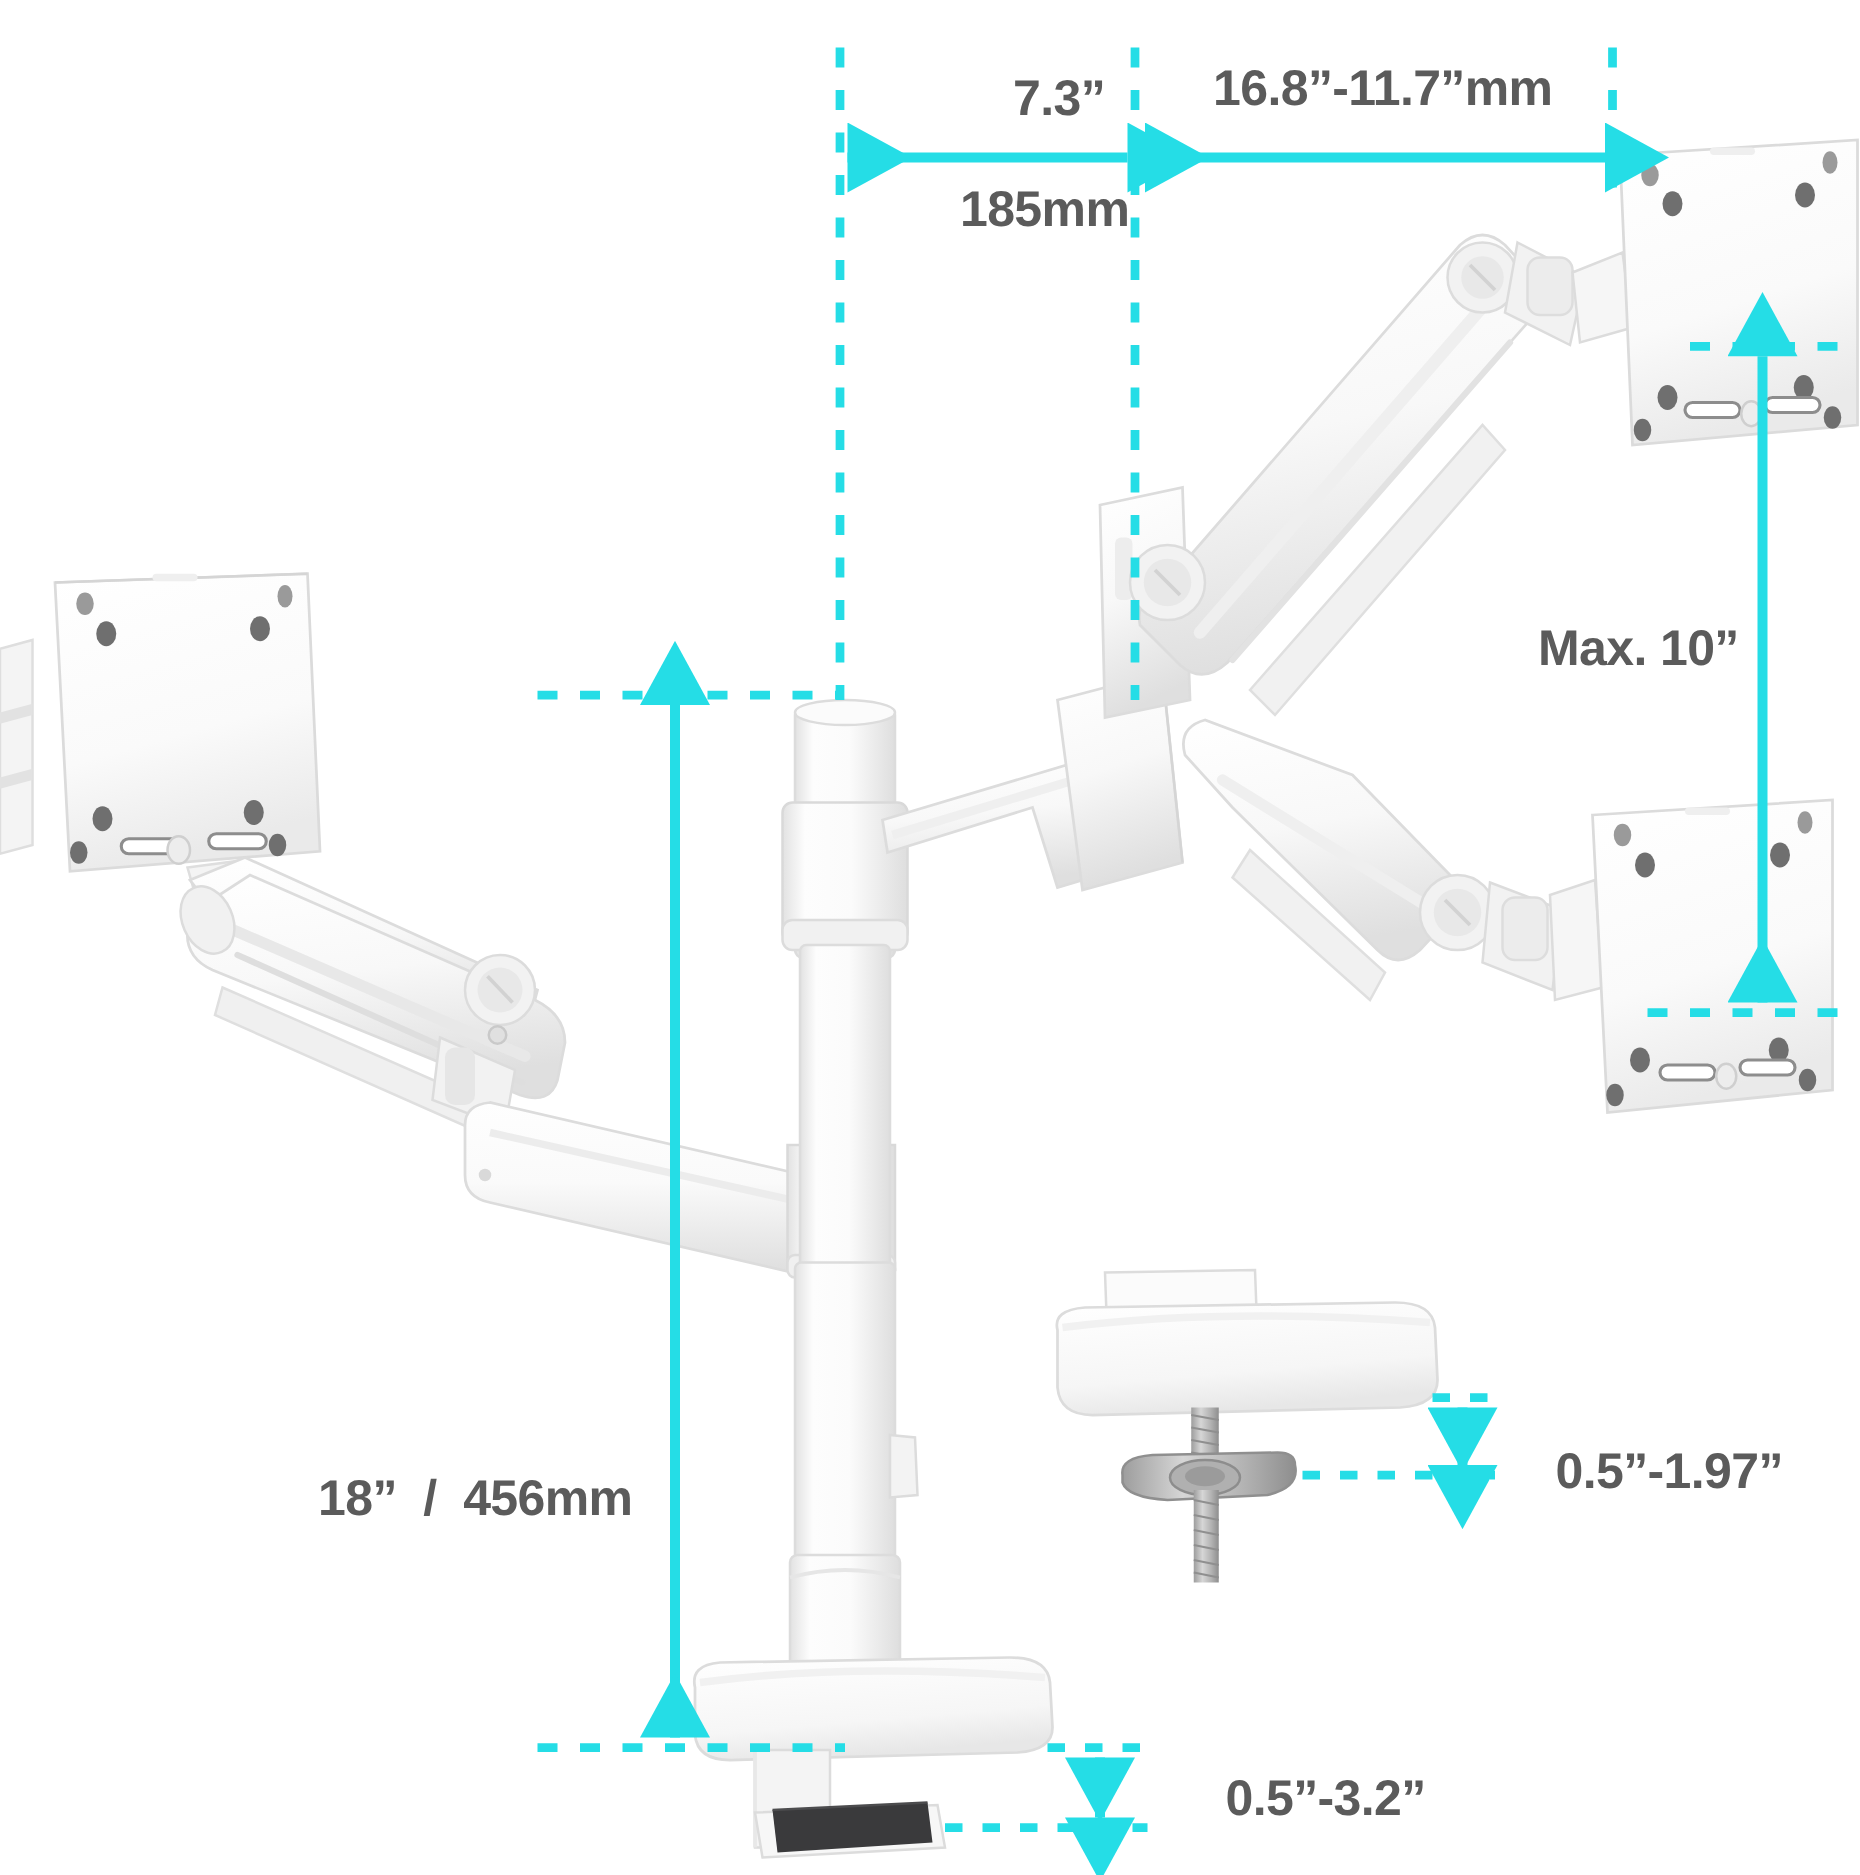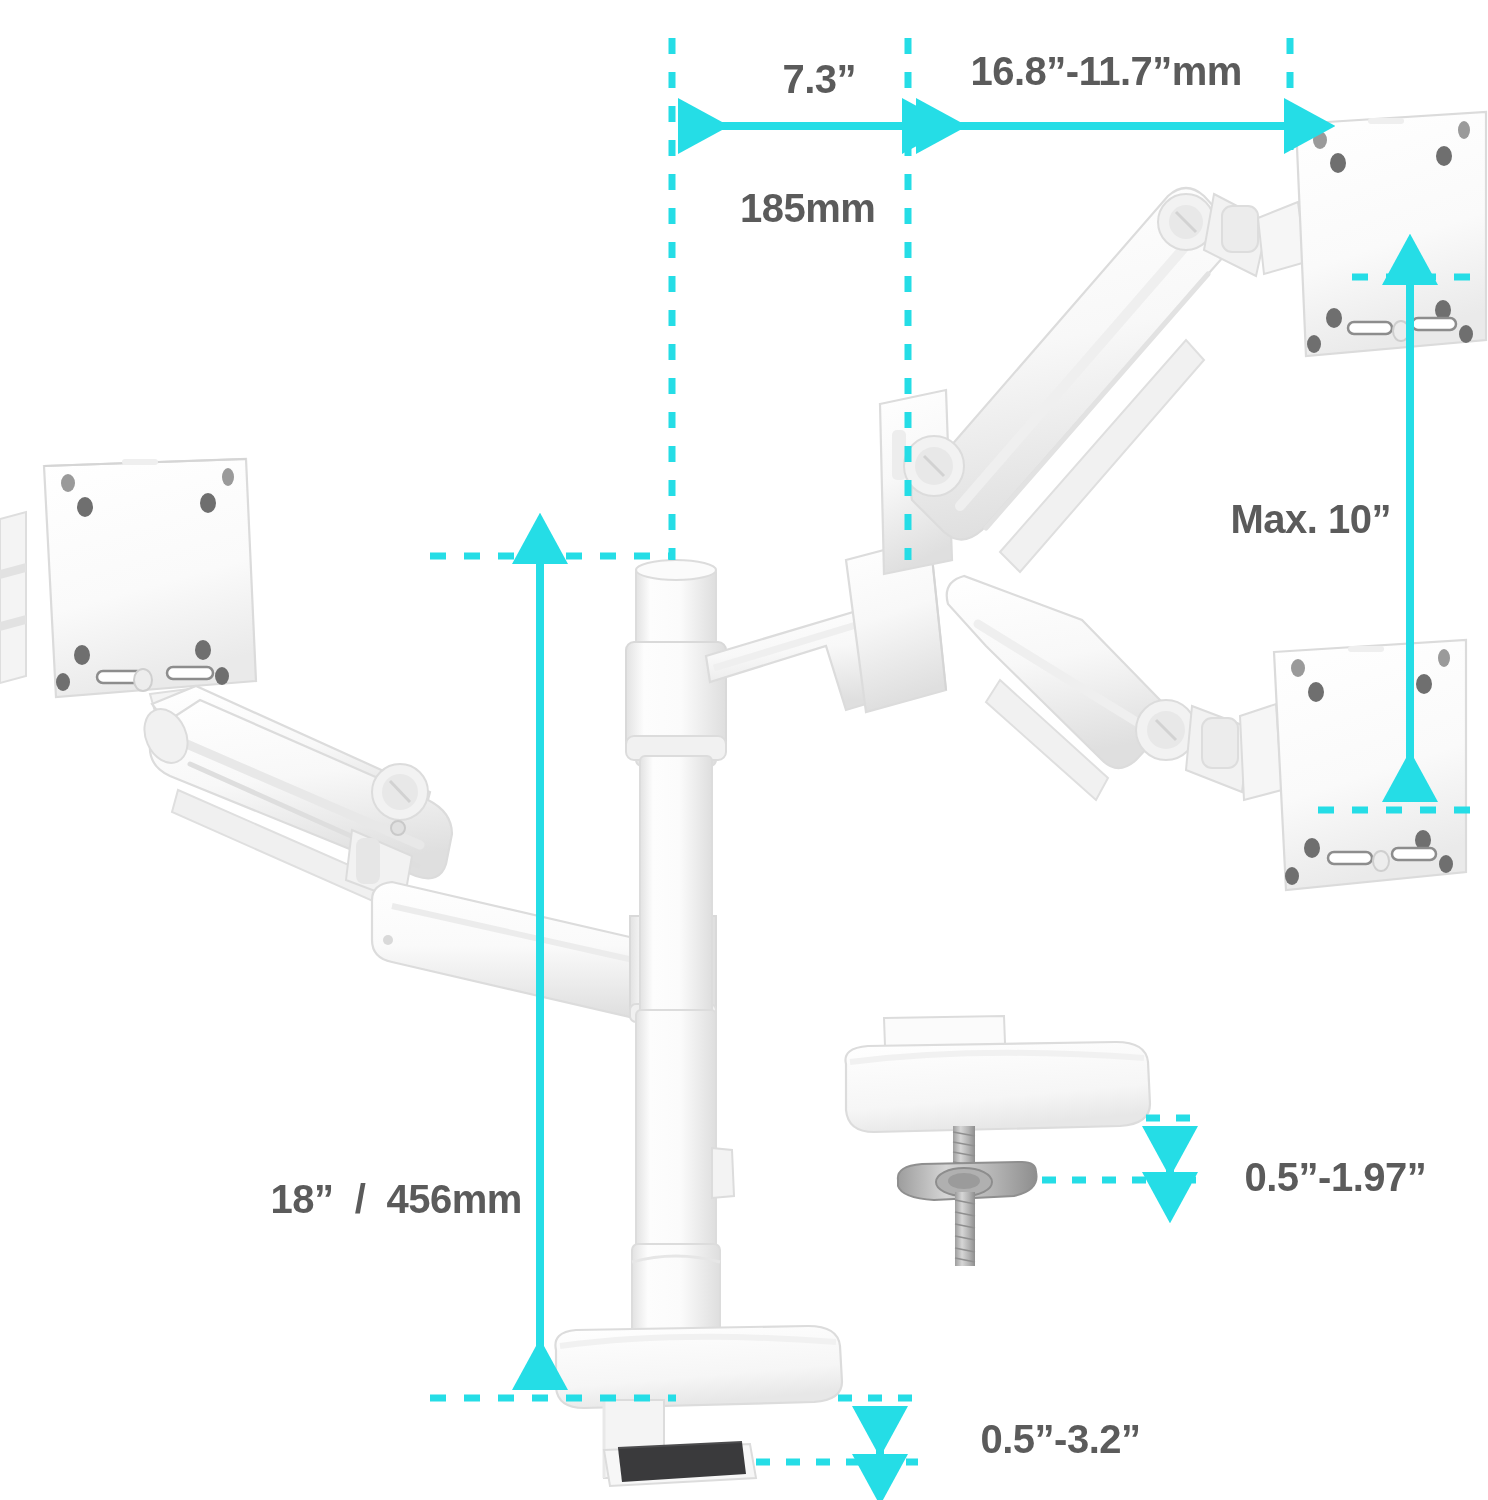--- a/index.html
+++ b/index.html
@@ -28,21 +28,21 @@
   .dimlabel{
     position:absolute;
     z-index:4;
     color:#5b5b5b;
     font-weight:bold;
     font-size:40px;
     line-height:1.12;
     letter-spacing:-0.5px;
     white-space:pre;
   }
-  .dimlabel .l2{ display:block;margin-top:40px; }
+  .dimlabel .l2{ display:block; }
   .rubber       { fill:#3a3a3c; }
   .hole         { fill:#6f6f6f; }
   .hole-l       { fill:#9a9a9a; }
   .slot         { fill:#ffffff; stroke:#8d8d8d; stroke-width:2.5; }
   .edge         { fill:none; stroke:#d5d5d5; stroke-width:2; }
   .hub          { fill:#f2f2f2; stroke:#dcdcdc; stroke-width:2; }
   .hub-in       { fill:#e8e8e8; }
 </style>
 </head>
 <body>
@@ -373,34 +373,34 @@
       <line x1="1146" y1="1118" x2="1196" y2="1118" stroke-width="7" stroke-dasharray="14 16"></line>
       <line x1="1042" y1="1180" x2="1196" y2="1180" stroke-width="7" stroke-dasharray="14 16"></line>
       <line x1="1170" y1="1126" x2="1170" y2="1172" stroke-width="8" marker-start="url(#arrL)" marker-end="url(#arrR)"></line>
 
       <line x1="838" y1="1398" x2="918" y2="1398" stroke-width="7" stroke-dasharray="14 16"></line>
       <line x1="756" y1="1462" x2="918" y2="1462" stroke-width="7" stroke-dasharray="14 16"></line>
       <line x1="880" y1="1406" x2="880" y2="1454" stroke-width="8" marker-start="url(#arrL)" marker-end="url(#arrR)"></line>
     </g>
   </svg>
 
-  <div class="dimlabel" style="left:740px; top:12px; text-align:left;">
+  <div class="dimlabel" style="left:768px; top:12px; text-align:left;">
     <span>7.3”</span>
     <span class="l2">185mm</span>
   </div>
 
   <div class="dimlabel" style="left:928px; top:4px; text-align:left;">
     <span>16.8”-11.7”mm</span>
   </div>
 
   <div class="dimlabel" style="left:1188px; top:452px; text-align:center;">
     <span>Max. 10”</span>
   </div>
 
-  <div class="dimlabel" style="left:228px; top:1132px; text-align:left;">
+  <div class="dimlabel" style="left:212px; top:1132px; text-align:left;">
     <span>18”  /  456mm</span>
   </div>
 
   <div class="dimlabel" style="left:1202px; top:1110px; text-align:center;">
     <span>0.5”-1.97”</span>
   </div>
 
   <div class="dimlabel" style="left:938px; top:1372px; text-align:left;">
     <span>0.5”-3.2”</span>
     

